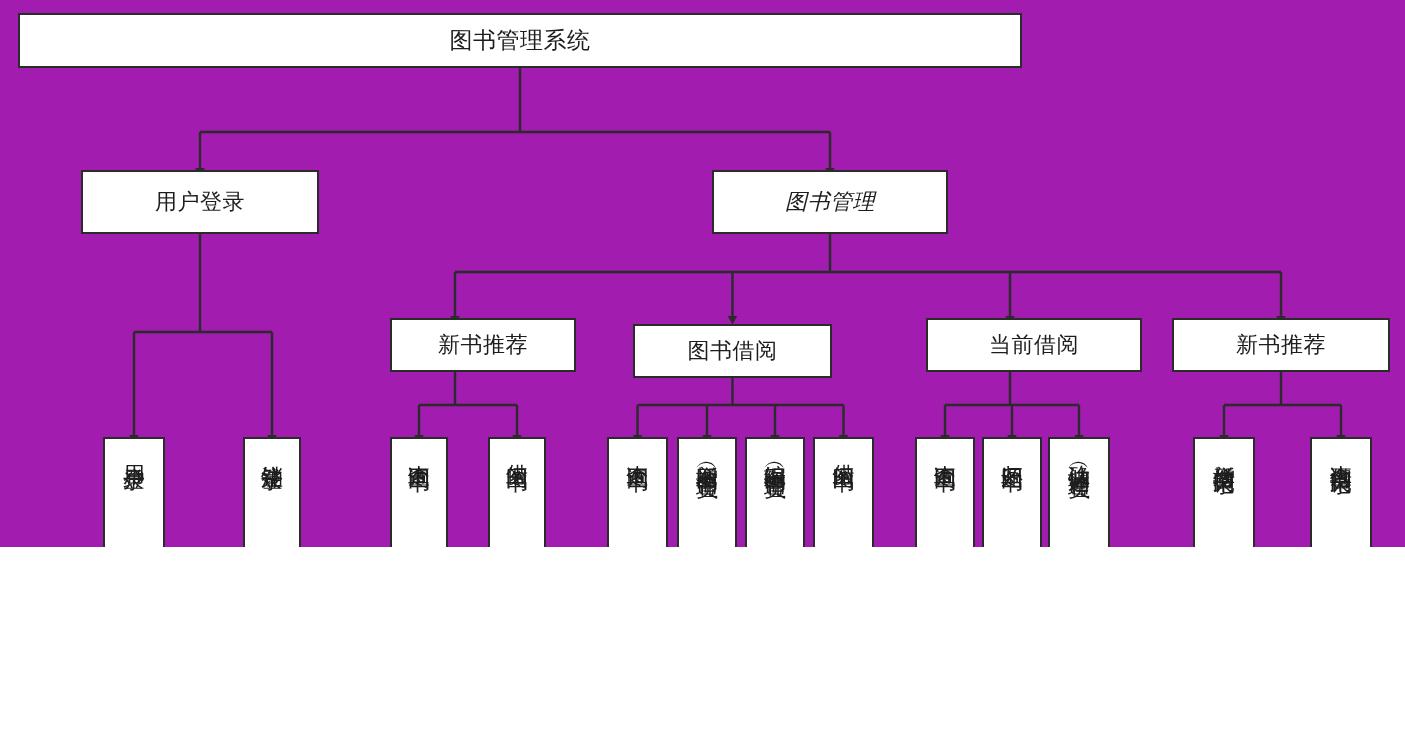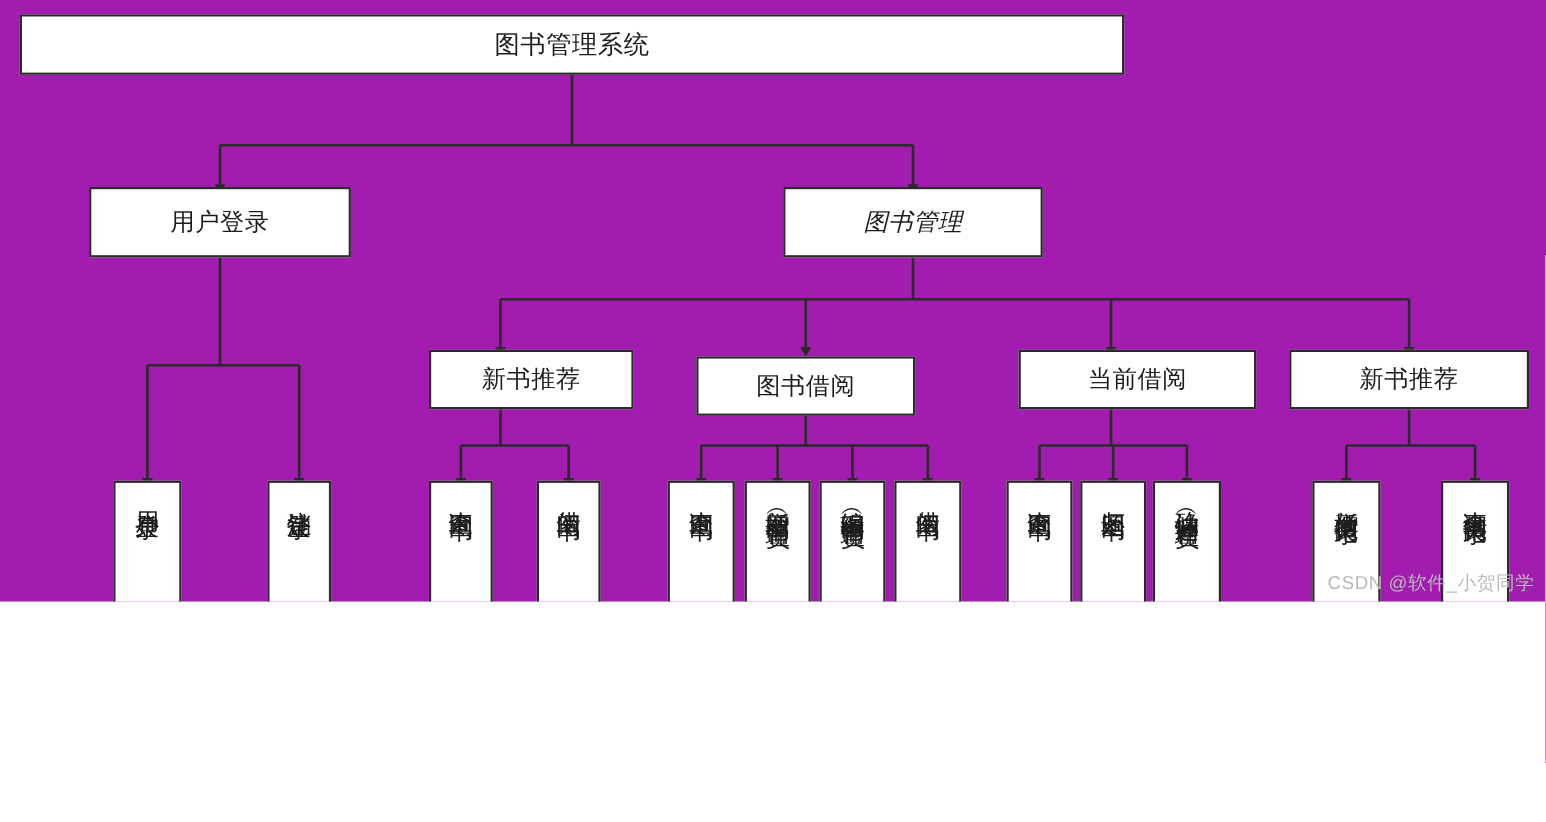--- a/index.html
+++ b/index.html
@@ -173,14 +173,13 @@
         <span class="label">确认归还（管理员）</span>
       </div>
       <div class="node vert" style="left: 1193px; top: 437px; width: 62px; height: 298px;">
         <span class="label">新增借阅记录</span>
       </div>
       <div class="node vert" style="left: 1310px; top: 437px; width: 62px; height: 298px;">
         <span class="label">查询借阅记录</span>
       </div>
     </div>
 
-  <div class="watermark">CSDN @软件_小贺同学</div>
 </div>
 
 </body></html>

